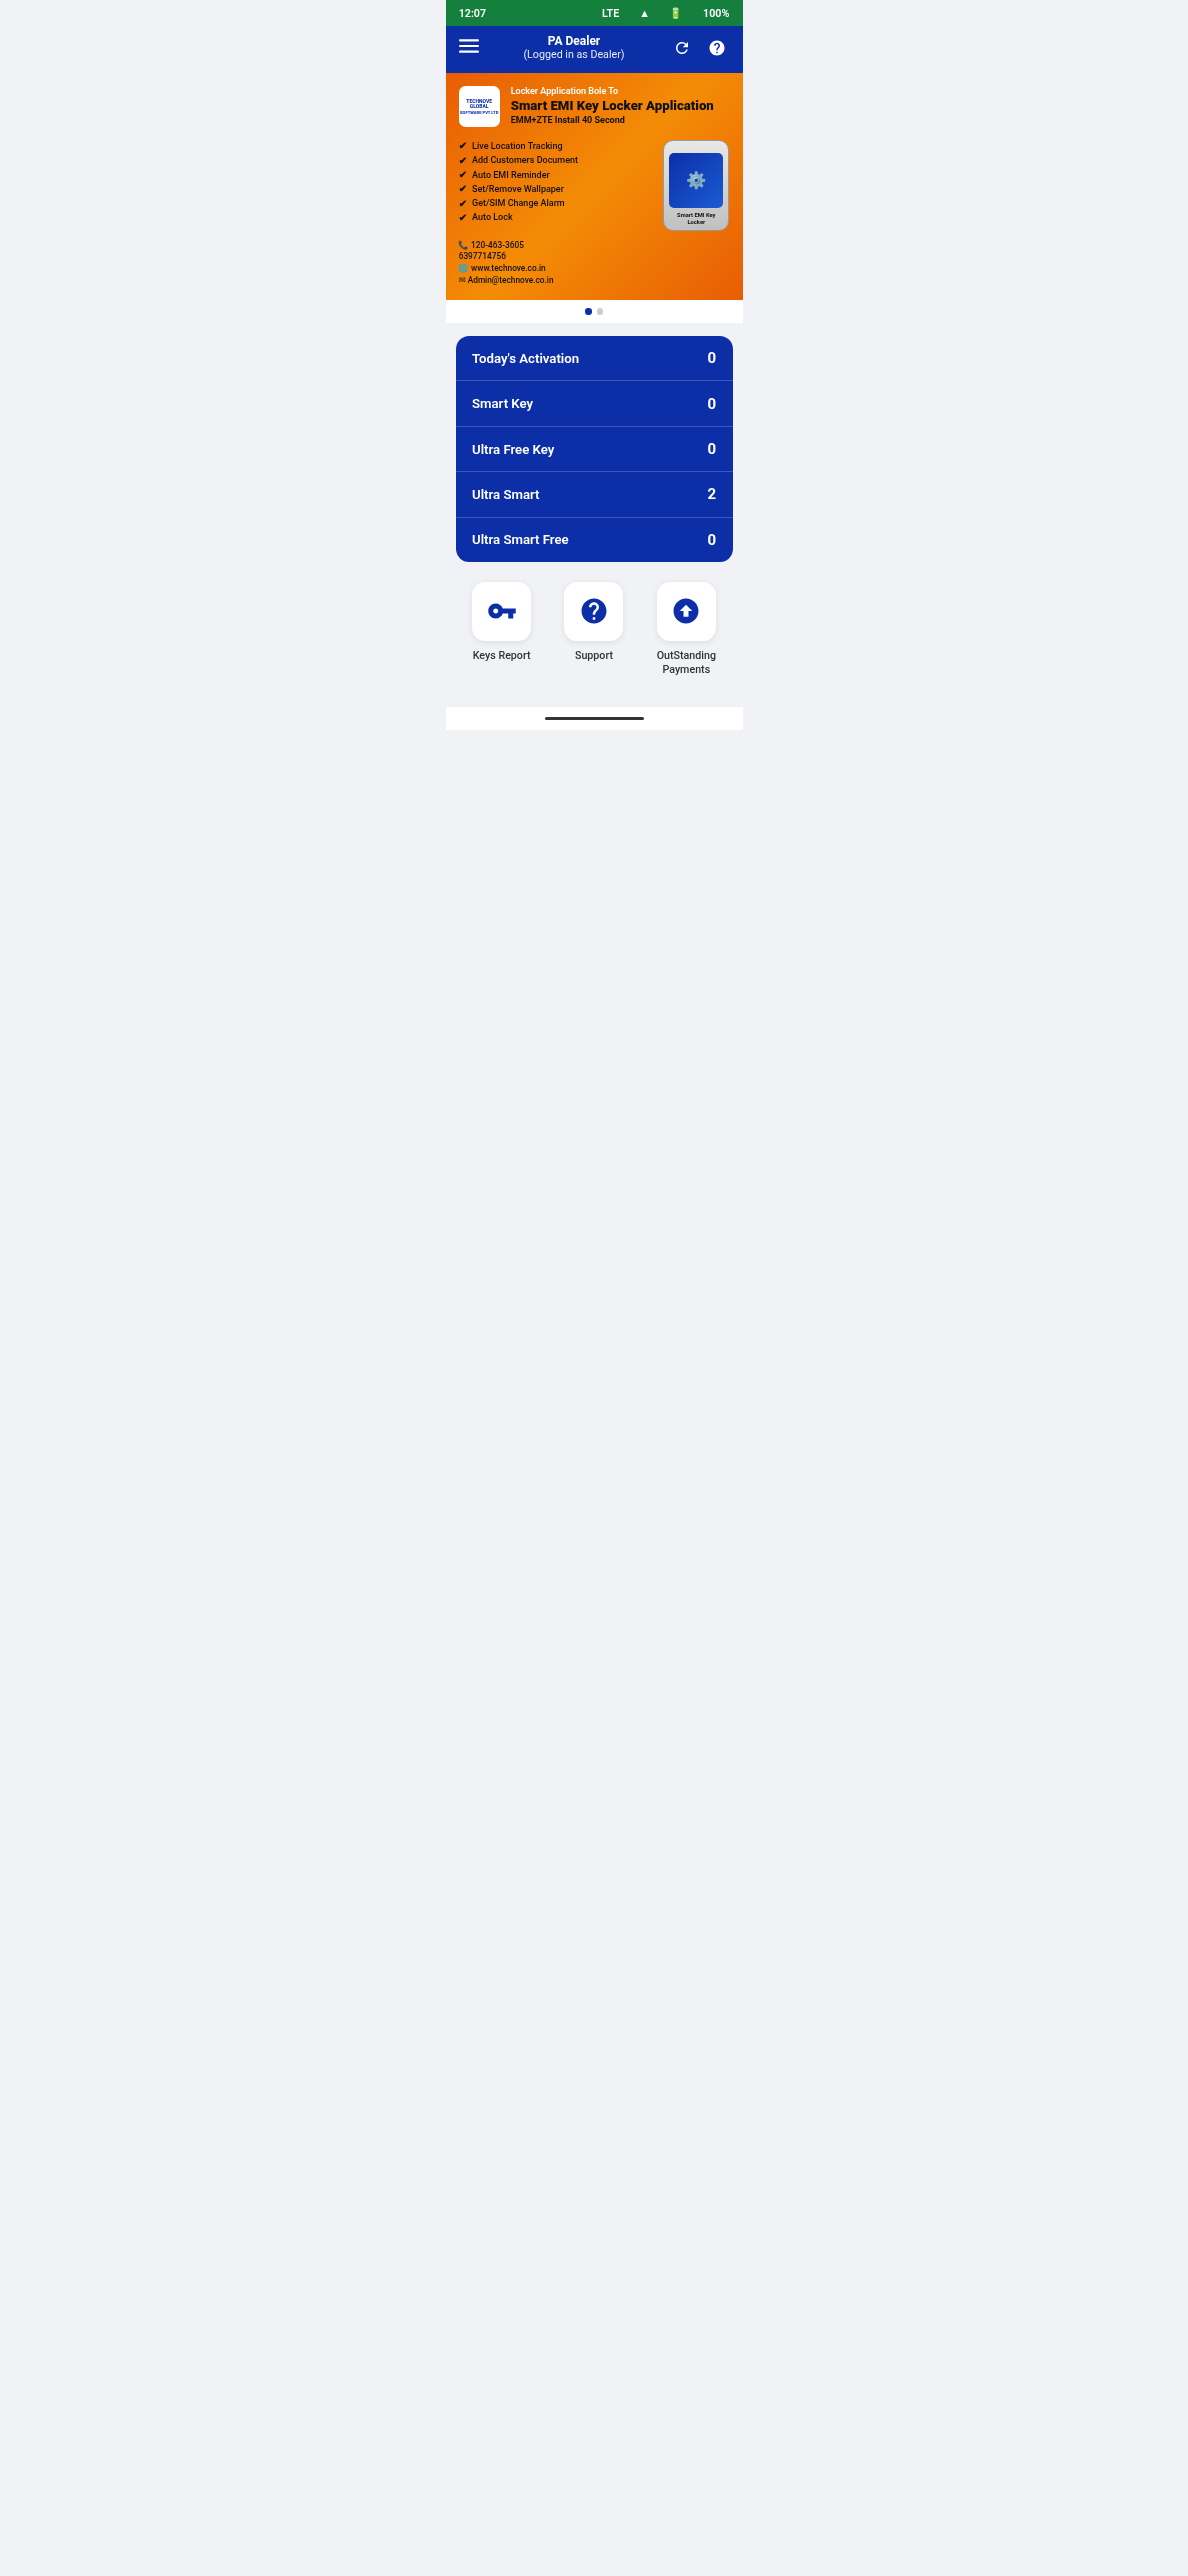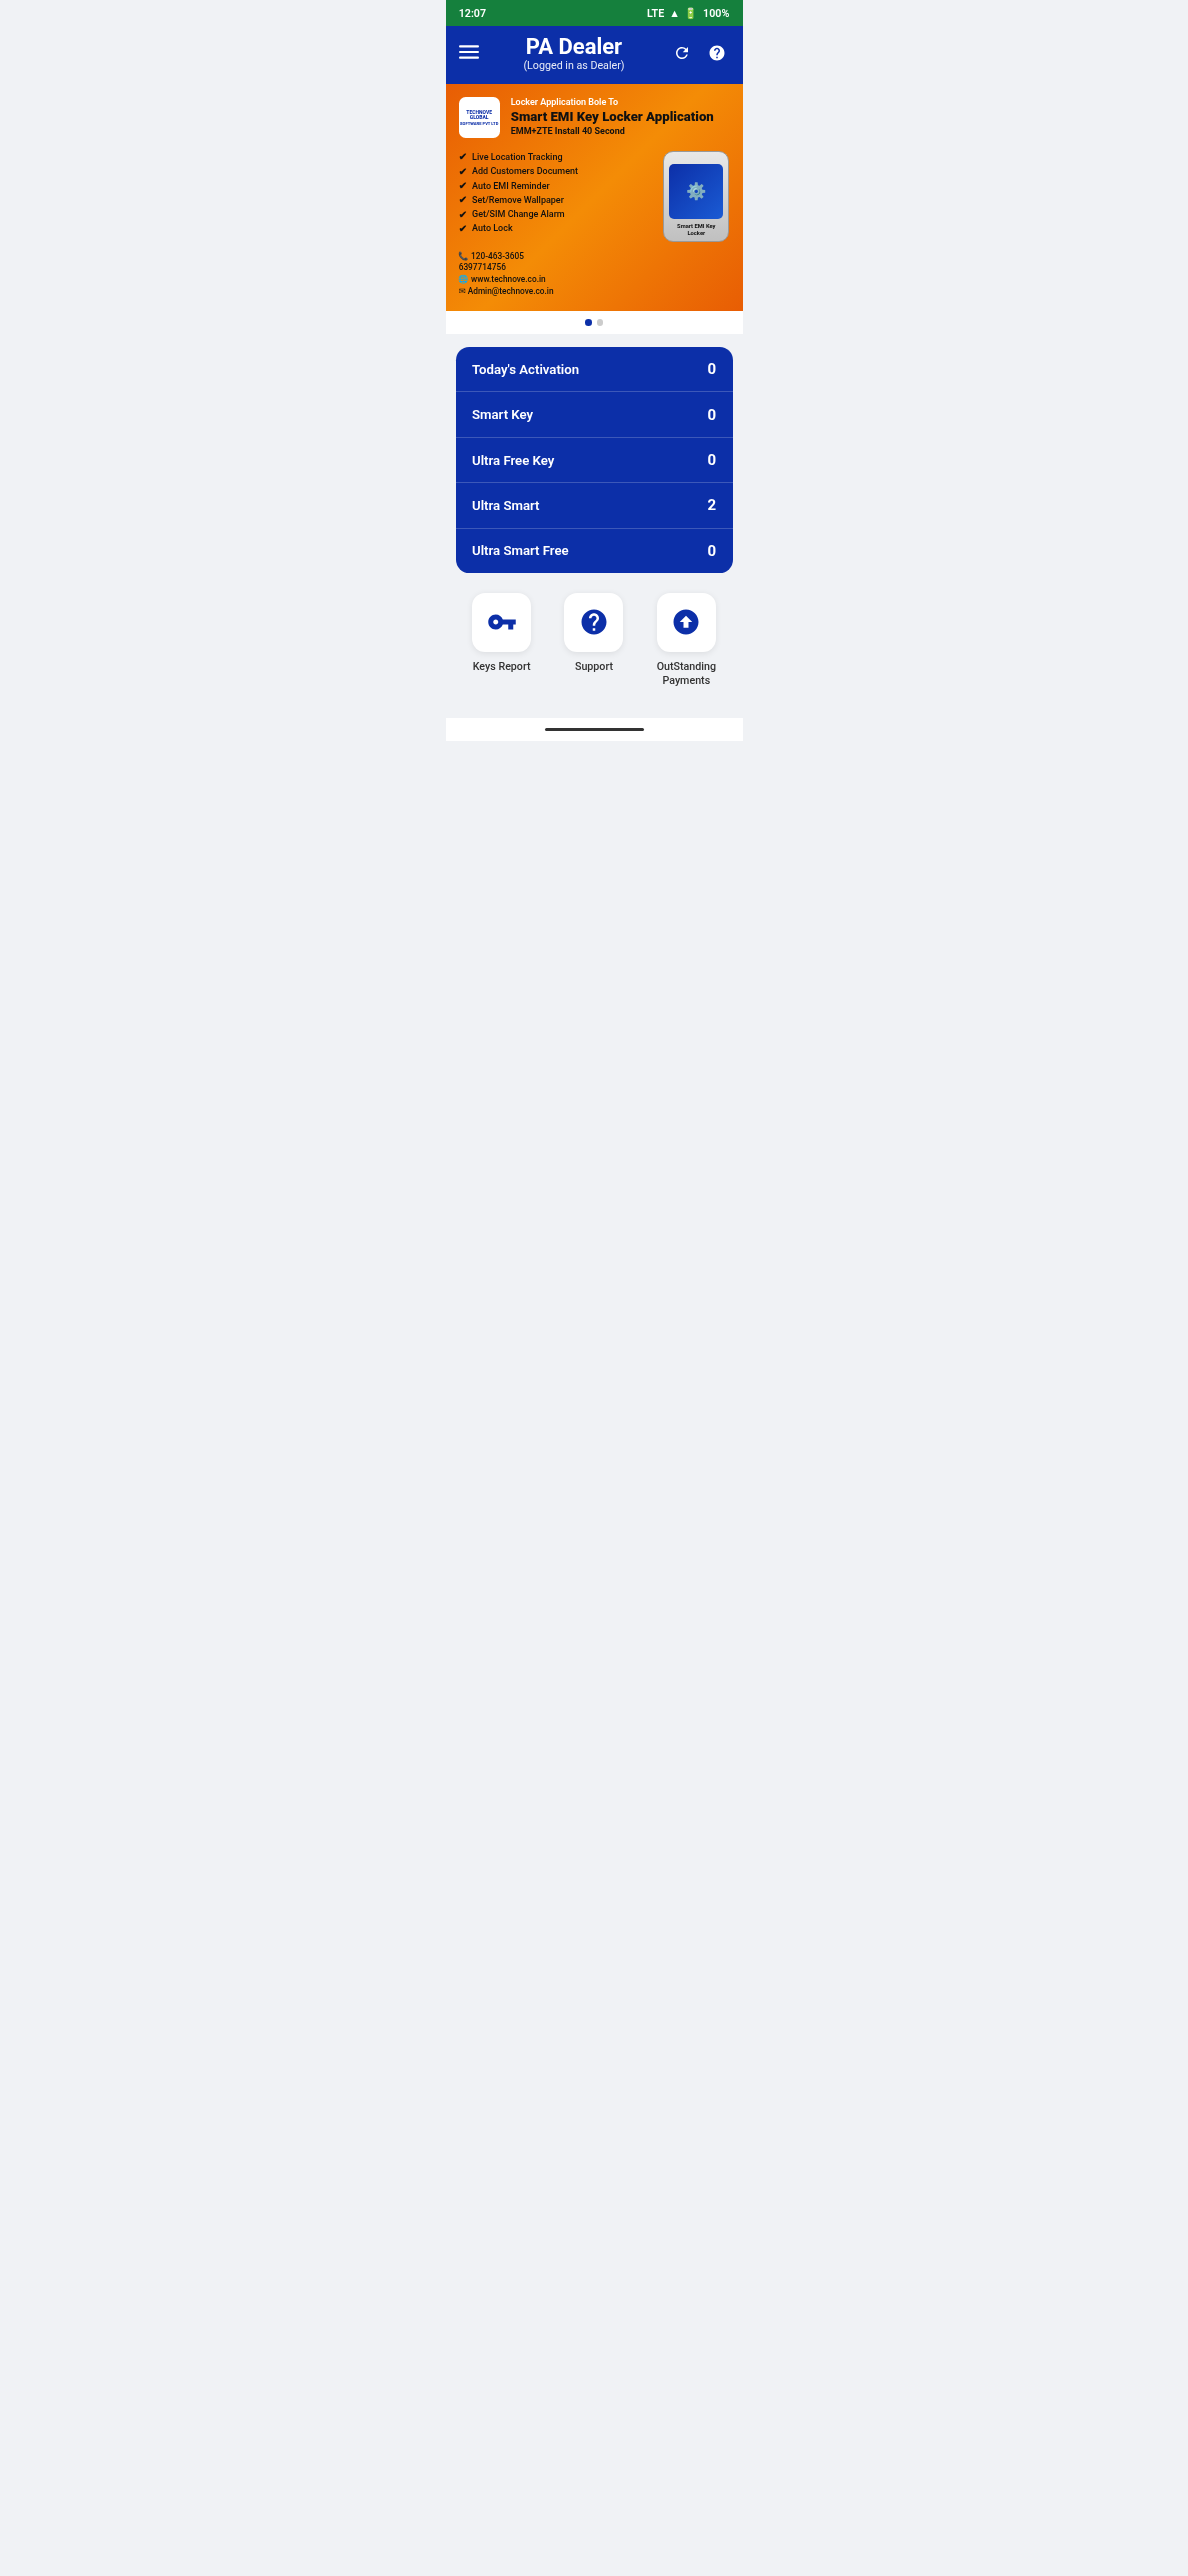--- a/index.html
+++ b/index.html
@@ -27,40 +27,40 @@
       justify-content: space-between;
       align-items: center;
       padding: 6.6px 13.2px;
       font-size: 10.7px;
       font-weight: 600;
     }
 
     .status-right {
       display: flex;
       align-items: flex-end;
-      gap: 5px;
+      gap: 20px;
     }
 
     
     .header {
       background: #0c2fa8;
       color: white;
       display: flex;
       align-items: center;
       justify-content: space-between;
       padding: 8.3px 13.2px 11.6px;
     }
 
     .header-center {
       text-align: center;
       flex: 1;
     }
 
     .header-title {
-      font-size: 22px;
+      font-size: 12px;
       font-weight: 700;
     }
 
     .header-subtitle {
       font-size: 10.7px;
       opacity: 0.9;
     }
 
     .header-icons {
       display: flex;

